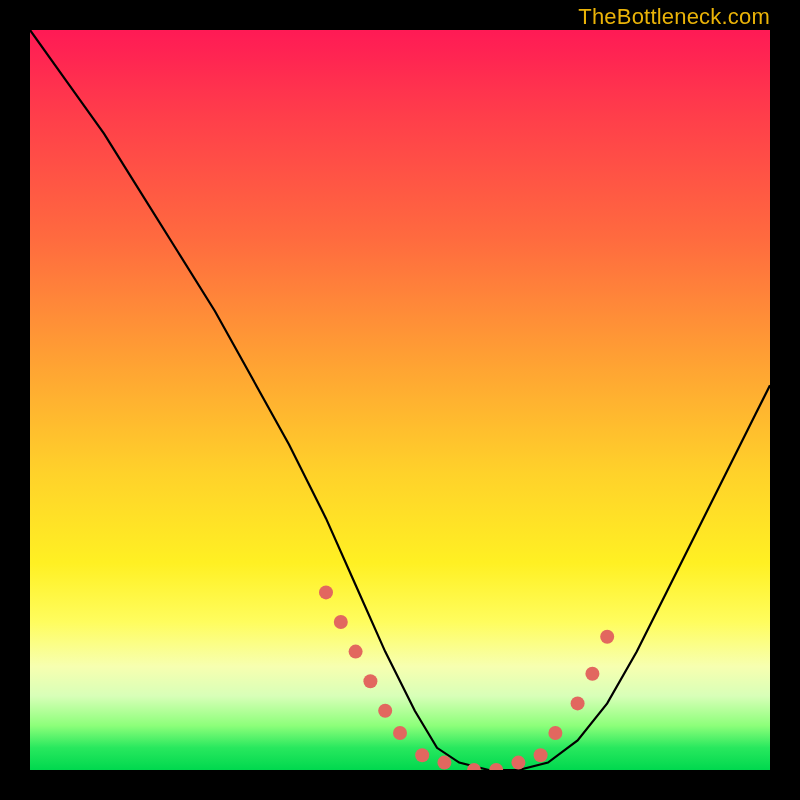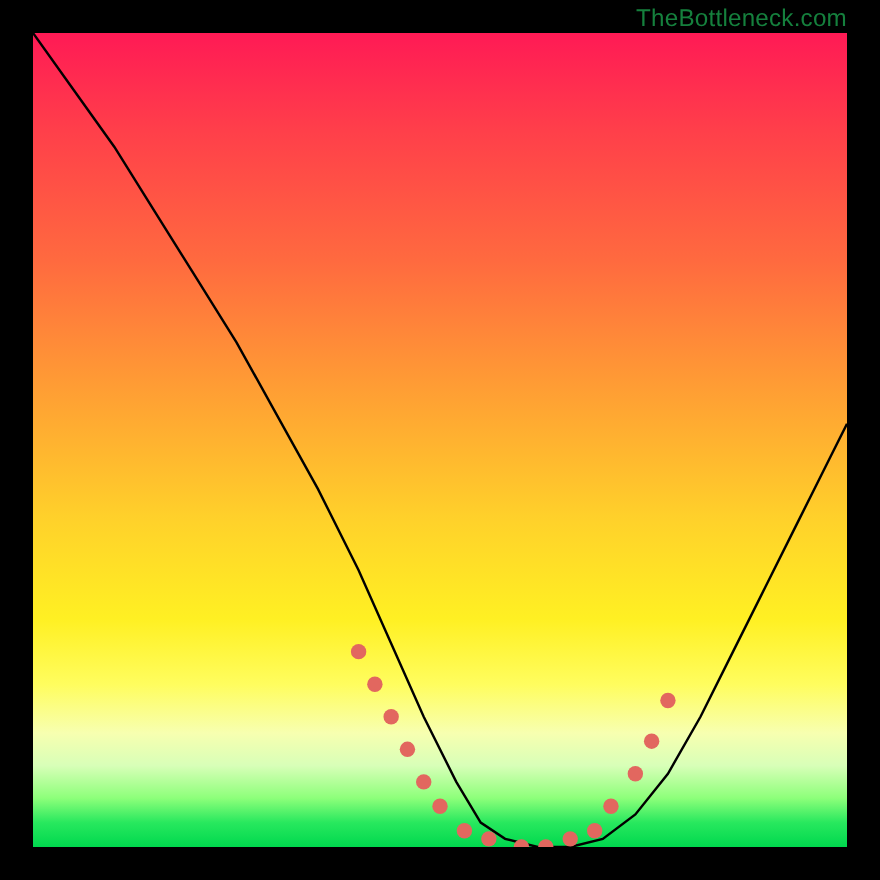--- a/index.html
+++ b/index.html
@@ -44,21 +44,21 @@
     position: absolute;
     left: 0;
     top: 0;
     width: 740px;
     height: 740px;
   }
   .watermark {
     position: absolute;
     top: 4px;
     right: 30px;
-    color: #15803d;
+    color: #eab308;
     font-size: 22px;
     letter-spacing: 0.2px;
   }
 </style>
 </head>
 <body>
 
 <div class="stage">
 
   <div class="watermark">TheBottleneck.com</div>

